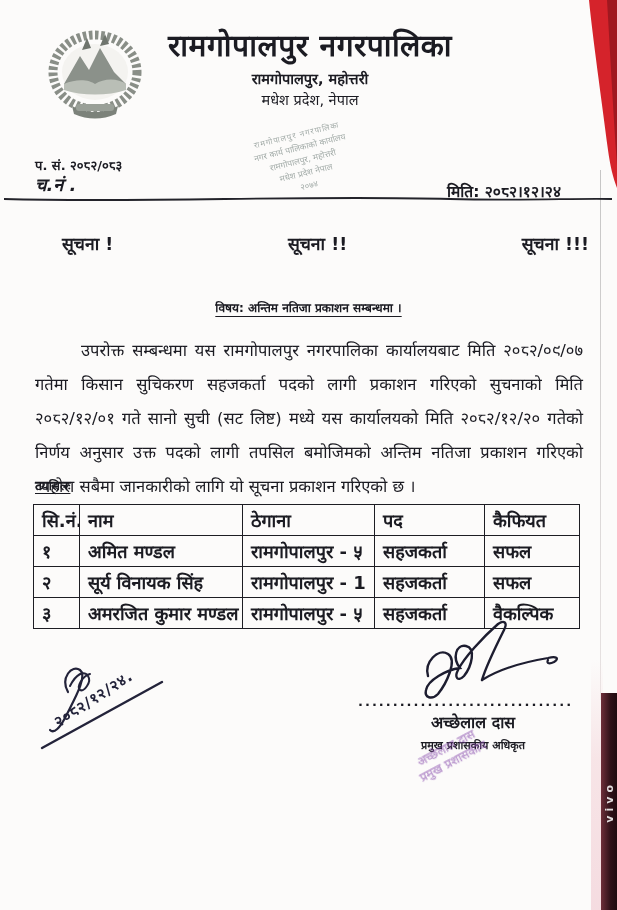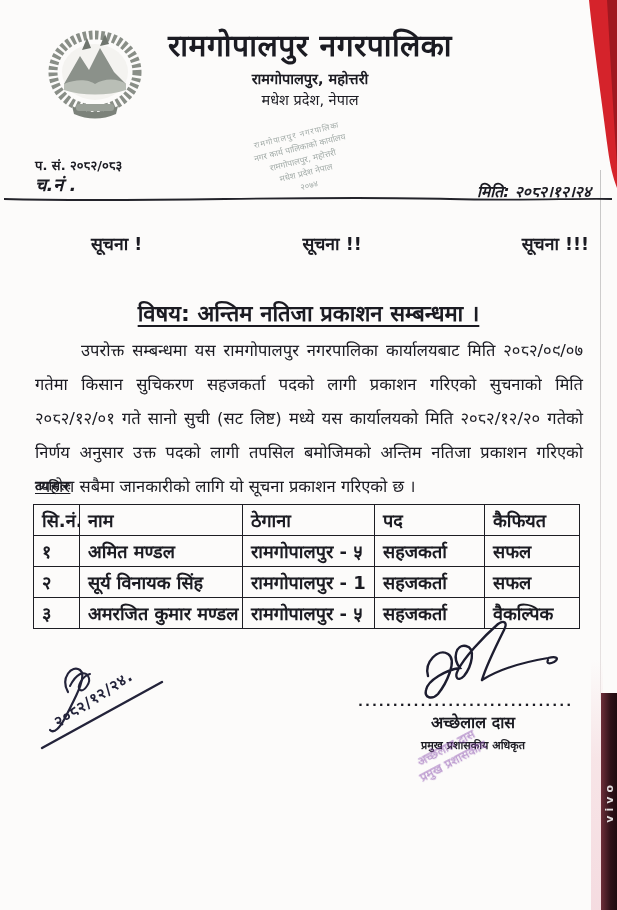--- a/index.html
+++ b/index.html
@@ -28,29 +28,29 @@
   .head .addr{font-size:14.5px;font-weight:600;margin-top:3px;}
   .head .addr2{font-size:14.5px;font-weight:400;margin-top:1px;}
   
   .stamp-center{position:absolute;left:228px;top:128px;width:150px;text-align:center;
     transform:rotate(-14deg);color:#84908c;opacity:.75;line-height:13px;pointer-events:none;}
   .stamp-center div{font-size:8.5px;white-space:nowrap;}
   .stamp-center .arc{font-size:8px;letter-spacing:1px;}
   
   .ref{position:absolute;left:35px;top:156px;font-size:13px;font-weight:600;}
   .chn{position:absolute;left:35px;top:172px;font-size:18px;font-weight:600;font-style:italic;}
-  .miti{position:absolute;right:26px;top:180px;font-size:15.5px;font-weight:600;font-style:italic;}
+  .miti{position:absolute;right:56px;top:180px;font-size:15.5px;font-weight:600;}
   .rule{position:absolute;left:0;top:192px;width:617px;height:14px;}
   
   .notices{position:absolute;left:0;top:231px;width:617px;display:flex;
     justify-content:space-between;padding:0 28px 0 62px;box-sizing:border-box;}
-  .notices span{font-size:17.5px;font-weight:600;margin-left:29px;}
+  .notices span{font-size:17.5px;font-weight:600;}
   
   .subject{position:absolute;left:0;top:297px;width:617px;text-align:center;}
-  .subject span{font-size:22px;font-weight:bold;text-decoration:underline;
+  .subject span{font-size:12px;font-weight:bold;text-decoration:underline;
     text-underline-offset:4px;}
   
   .body-par{position:absolute;left:35px;top:334px;width:548px;font-size:16.5px;
     font-weight:500;line-height:34px;text-align:justify;text-indent:46px;margin:0;}
   
   .tapasil{position:absolute;left:35px;top:477px;font-size:12px;font-weight:bold;
     text-decoration:underline;text-underline-offset:3px;}
   
   table.results{position:absolute;left:33px;top:504px;border-collapse:collapse;
     width:546px;table-layout:fixed;}

